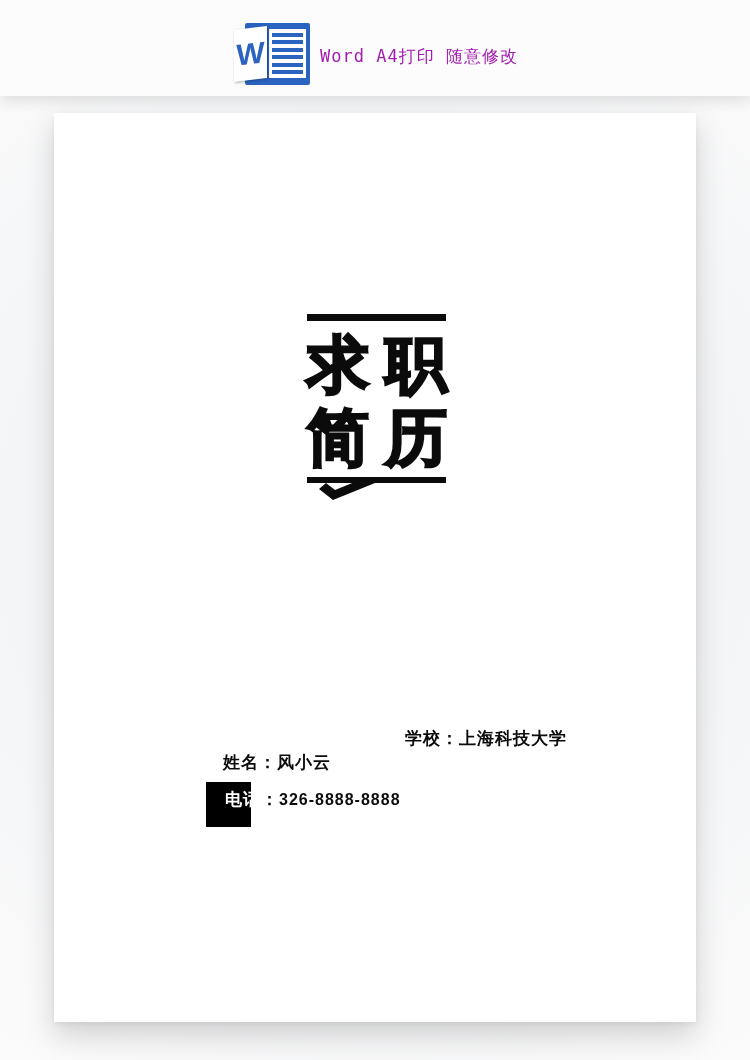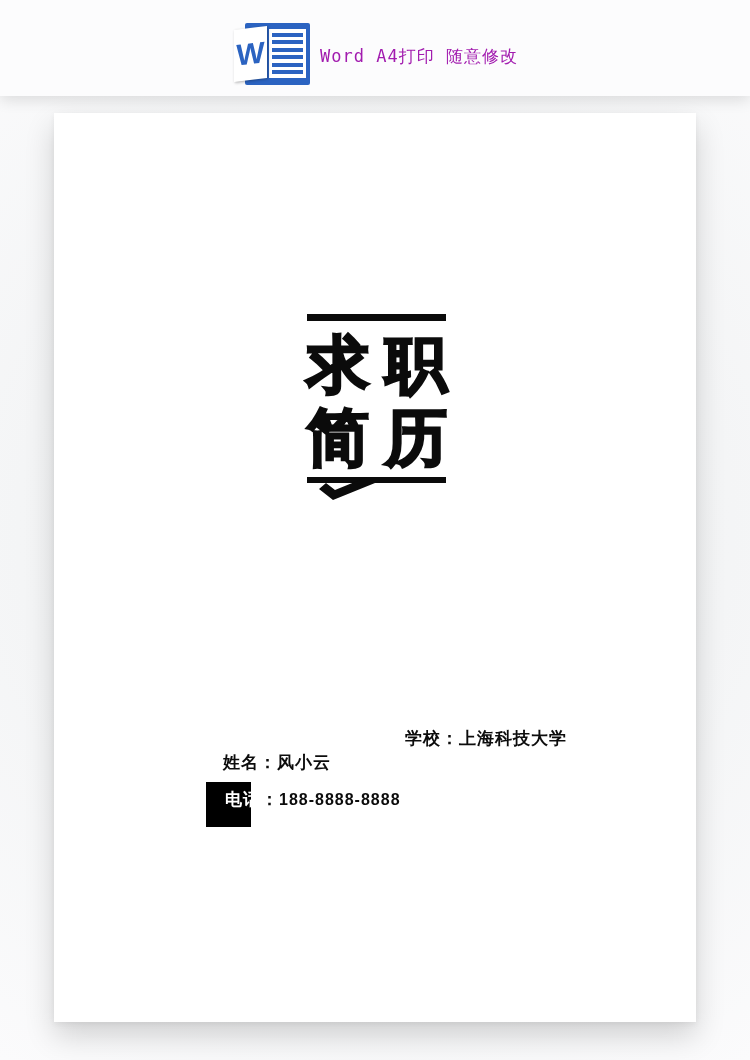--- a/index.html
+++ b/index.html
@@ -123,17 +123,17 @@
 
   <div class="contact-item cjk pos-name">
     <span>姓名：</span><span>风小云</span>
   </div>
 
   <div class="contact-item cjk pos-school">
     <span>学校：</span><span>上海科技大学</span>
   </div>
 
   <div class="contact-item cjk pos-phone">
-    <span class="white-label">电话</span><span>：</span><span class="val-num">188-8888-8888</span>
+    <span class="white-label">电话</span><span>：</span><span class="val-num">326-8888-8888</span>
   </div>
 
 
 </main>
 
 </body></html>

